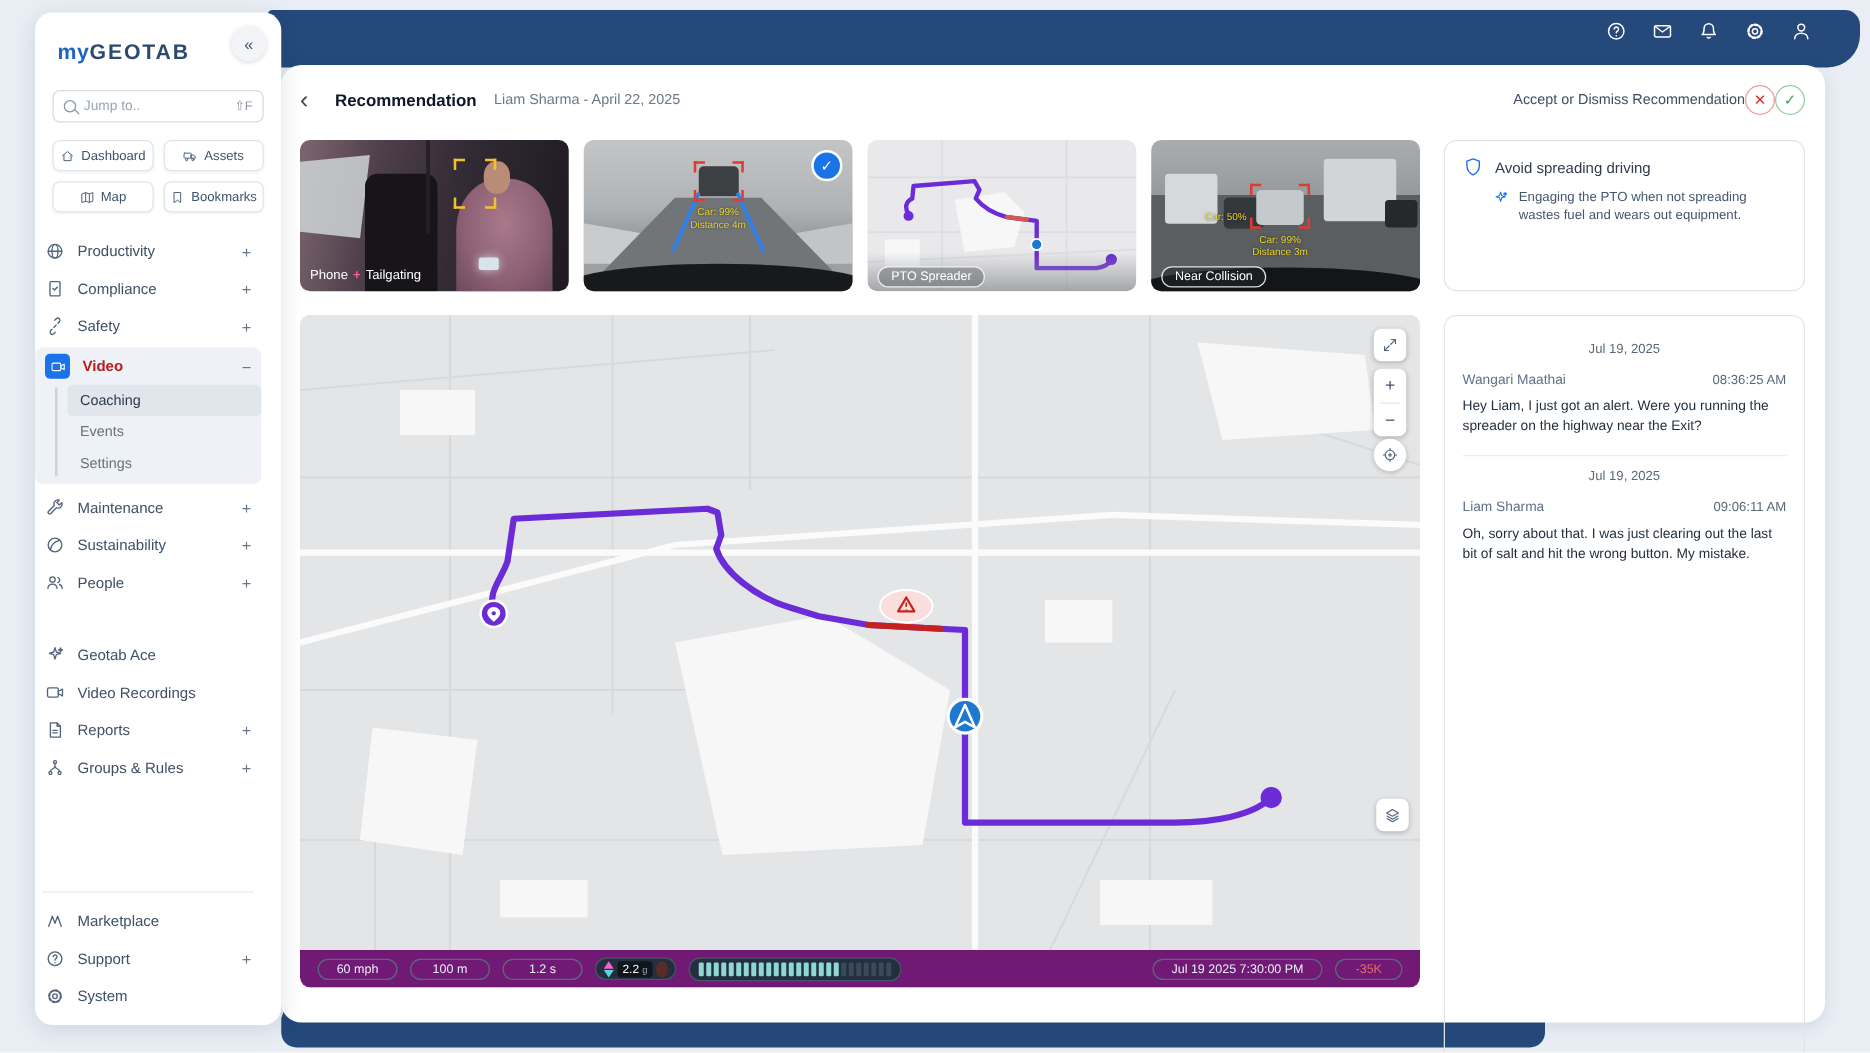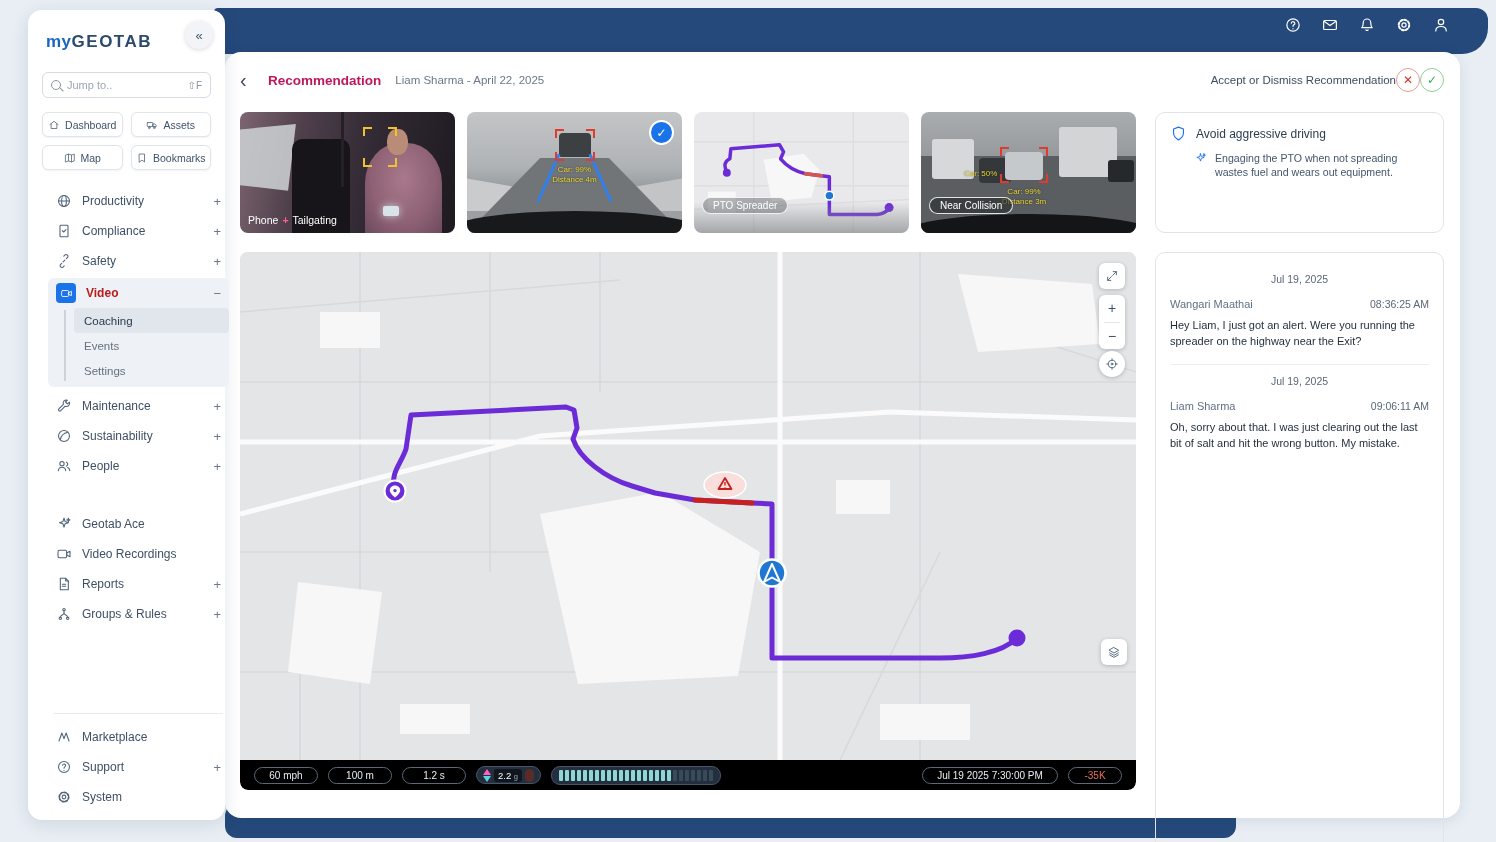--- a/index.html
+++ b/index.html
@@ -35,21 +35,21 @@
   .sb-search .mag::after { content:""; position:absolute; width:5px; height:1.4px; background:#8a95a3;
     transform:rotate(45deg); right:-4px; bottom:-1px; }
   .sb-search .ph { flex:1; font-size:11px; color:#9aa5b2; }
   .sb-search .sc { font-size:10px; color:#8a95a3; }
   .sb-quick { position:absolute; left:14px; top:102px; width:169px; display:grid;
     grid-template-columns:1fr 1fr; gap:8px; }
   .qbtn { height:25px; border:1px solid #e0e5ea; border-radius:6px; background:#fff; display:flex;
     align-items:center; justify-content:center; gap:5px; font-size:10.5px; color:#3e5269; cursor:pointer;
     box-shadow:0 1px 2px rgba(20,45,80,.06); }
   .qbtn svg { width:12px; height:12px; }
-  .sb-menu { position:absolute; left:20px; top:176px; bottom:8px; width:181px; display:flex; flex-direction:column; }
+  .sb-menu { position:absolute; left:0; top:176px; bottom:8px; width:181px; display:flex; flex-direction:column; }
   .mrow { height:30px; display:flex; align-items:center; gap:10px; padding:0 8px; border-radius:6px;
     cursor:pointer; flex:0 0 auto; }
   .mrow svg { width:16px; height:16px; flex:0 0 auto; }
   .mlabel { flex:1; font-size:12px; color:#3e5066; }
   .mplus { font-size:13px; color:#68778a; cursor:pointer; }
   .video-group { background:#eef1f5; border-radius:6px; margin:2px 0 4px; padding-bottom:4px; flex:0 0 auto; }
   .video-head .mlabel { color:#b91c1c; font-weight:bold; }
   .vico { width:20px; height:20px; background:#1a73e8; border-radius:4px; display:flex; align-items:center;
     justify-content:center; flex:0 0 auto; }
   .vico svg { width:13px; height:13px; }
@@ -60,35 +60,35 @@
   .srow.active { background:#e1e6ec; color:#2b3a4c; }
   .sb-gap { flex:0 0 28px; }
   .sb-stretch { flex:1 1 auto; }
   .sb-divider { height:1px; background:#e7ebef; margin:6px 6px 8px; flex:0 0 auto; }
 
   
   .main-card { position:absolute; left:225px; top:52px; width:1235px; height:766px; background:#fff;
     border-radius:16px; box-shadow:0 3px 14px rgba(20,45,80,.10); z-index:2; }
   .mc-header { position:absolute; left:15px; right:16px; top:10px; height:36px; display:flex; align-items:center; }
   .back-btn { font-size:20px; color:#3c4858; width:24px; cursor:pointer; line-height:1; }
-  .pg-title { font-size:13.5px; font-weight:bold; color:#be185d; margin-left:4px; }
+  .pg-title { font-size:13.5px; font-weight:bold; color:#0f172a; margin-left:4px; }
   .pg-sub { font-size:11.5px; color:#6b7888; margin-left:14px; }
   .hdr-right { margin-left:auto; display:flex; align-items:center; }
   .hdr-action { font-size:11.5px; color:#3e4d61; }
   .cbtn { width:24px; height:24px; border-radius:50%; display:flex; align-items:center; justify-content:center;
     font-size:12px; cursor:pointer; background:#fff; }
   .cbtn.x { border:1.5px solid #eb9c94; color:#d93025; }
   .cbtn.ok { border:1.5px solid #8fcf9c; color:#34a853; }
 
   
   .thumbs { position:absolute; left:15px; top:60px; width:896px; height:121px; display:flex; gap:12px; }
   .thumb { flex:1 1 0; position:relative; border-radius:8px; overflow:hidden; background:#888; cursor:pointer; }
   .tlabel { position:absolute; left:8px; bottom:7px; font-size:10.5px; color:#fff; display:flex; gap:4px; z-index:5;}
   .tlabel .plus { color:#ff5e8e; font-weight:bold; }
-  .pill-label { position:absolute; left:8px; bottom:19px; font-size:10px; color:#fff; border:1px solid rgba(255,255,255,.85);
+  .pill-label { position:absolute; left:8px; bottom:3px; font-size:10px; color:#fff; border:1px solid rgba(255,255,255,.85);
     background:rgba(90,95,100,.45); border-radius:11px; padding:2px 10px; z-index:5; }
   .ybracket { position:absolute; z-index:4; }
   .ybracket i, .rbracket i { position:absolute; width:9px; height:9px; border:2px solid #f2c12e; }
   .rbracket i { border-color:#e03b2f; }
   .ybracket .tl,.rbracket .tl { left:0; top:0; border-right:none; border-bottom:none; }
   .ybracket .tr,.rbracket .tr { right:0; top:0; border-left:none; border-bottom:none; }
   .ybracket .bl,.rbracket .bl { left:0; bottom:0; border-right:none; border-top:none; }
   .ybracket .br,.rbracket .br { right:0; bottom:0; border-left:none; border-top:none; }
   .rbracket { position:absolute; z-index:4; }
   .ytext { position:absolute; color:#e8d22f; font-size:8px; line-height:1.25; text-align:center; z-index:4;
@@ -170,21 +170,21 @@
     box-shadow:0 1px 4px rgba(0,0,0,.22); display:flex; align-items:center; justify-content:center;
     cursor:pointer; z-index:6; }
   .map-btn svg { width:14px; height:14px; }
   .zoom-ctrl { position:absolute; left:859px; top:43px; width:26px; height:54px; background:#fff; border-radius:6px;
     box-shadow:0 1px 4px rgba(0,0,0,.22); display:flex; flex-direction:column; z-index:6; }
   .zoom-ctrl .zbtn { flex:1; display:flex; align-items:center; justify-content:center; font-size:14px;
     color:#3e5066; cursor:pointer; }
   .zoom-ctrl .zdiv { height:1px; background:#e3e7eb; margin:0 5px; }
 
   
-  .telemetry { position:absolute; left:0; bottom:0; width:100%; height:30px; background:#000000;
+  .telemetry { position:absolute; left:0; bottom:0; width:100%; height:30px; background:#701a75;
     border-radius:0 0 8px 8px; display:flex; align-items:center; padding:0 14px; gap:10px; z-index:7; }
   .tpill { border:1px solid #5a6a7a; border-radius:10px; color:#e8eef4; font-size:10px; padding:2px 0;
     text-align:center; cursor:default; }
   .tpill.speed,.tpill.dist,.tpill.time { width:64px; }
   .gauge { display:flex; align-items:center; gap:3px; background:#232f3e; border:1px solid #465567;
     border-radius:9px; padding:1px 6px; height:18px; }
   .tri { width:0; height:0; border-left:4px solid transparent; border-right:4px solid transparent; }
   .tri.up { border-bottom:6px solid #ff5ec4; }
   .tri.dn { border-top:6px solid #58d6e0; margin-top:1px; }
   .gval { background:#11161d; border-radius:3px; color:#fff; font-size:9.5px; padding:1px 4px; }
@@ -592,21 +592,21 @@
         <div class="dash"></div>
         <div class="pill-label" style="background:rgba(35,38,42,.55);">Near Collision</div>
       </div>
     </div>
 
     <div class="rec-card">
       <div class="rec-title-row">
         <svg class="ico blue">
             <use href="#i-shield"></use>
           </svg>
-        <span class="rec-title">Avoid aggressive driving</span>
+        <span class="rec-title">Avoid spreading driving</span>
       </div>
       <div class="rec-bullet">
         <svg class="ico blue">
             <use href="#i-sparkle"></use>
           </svg>
         <span>Engaging the PTO when not spreading wastes fuel and wears out equipment.</span>
       </div>
     </div>
 
     <div class="chat-card">

